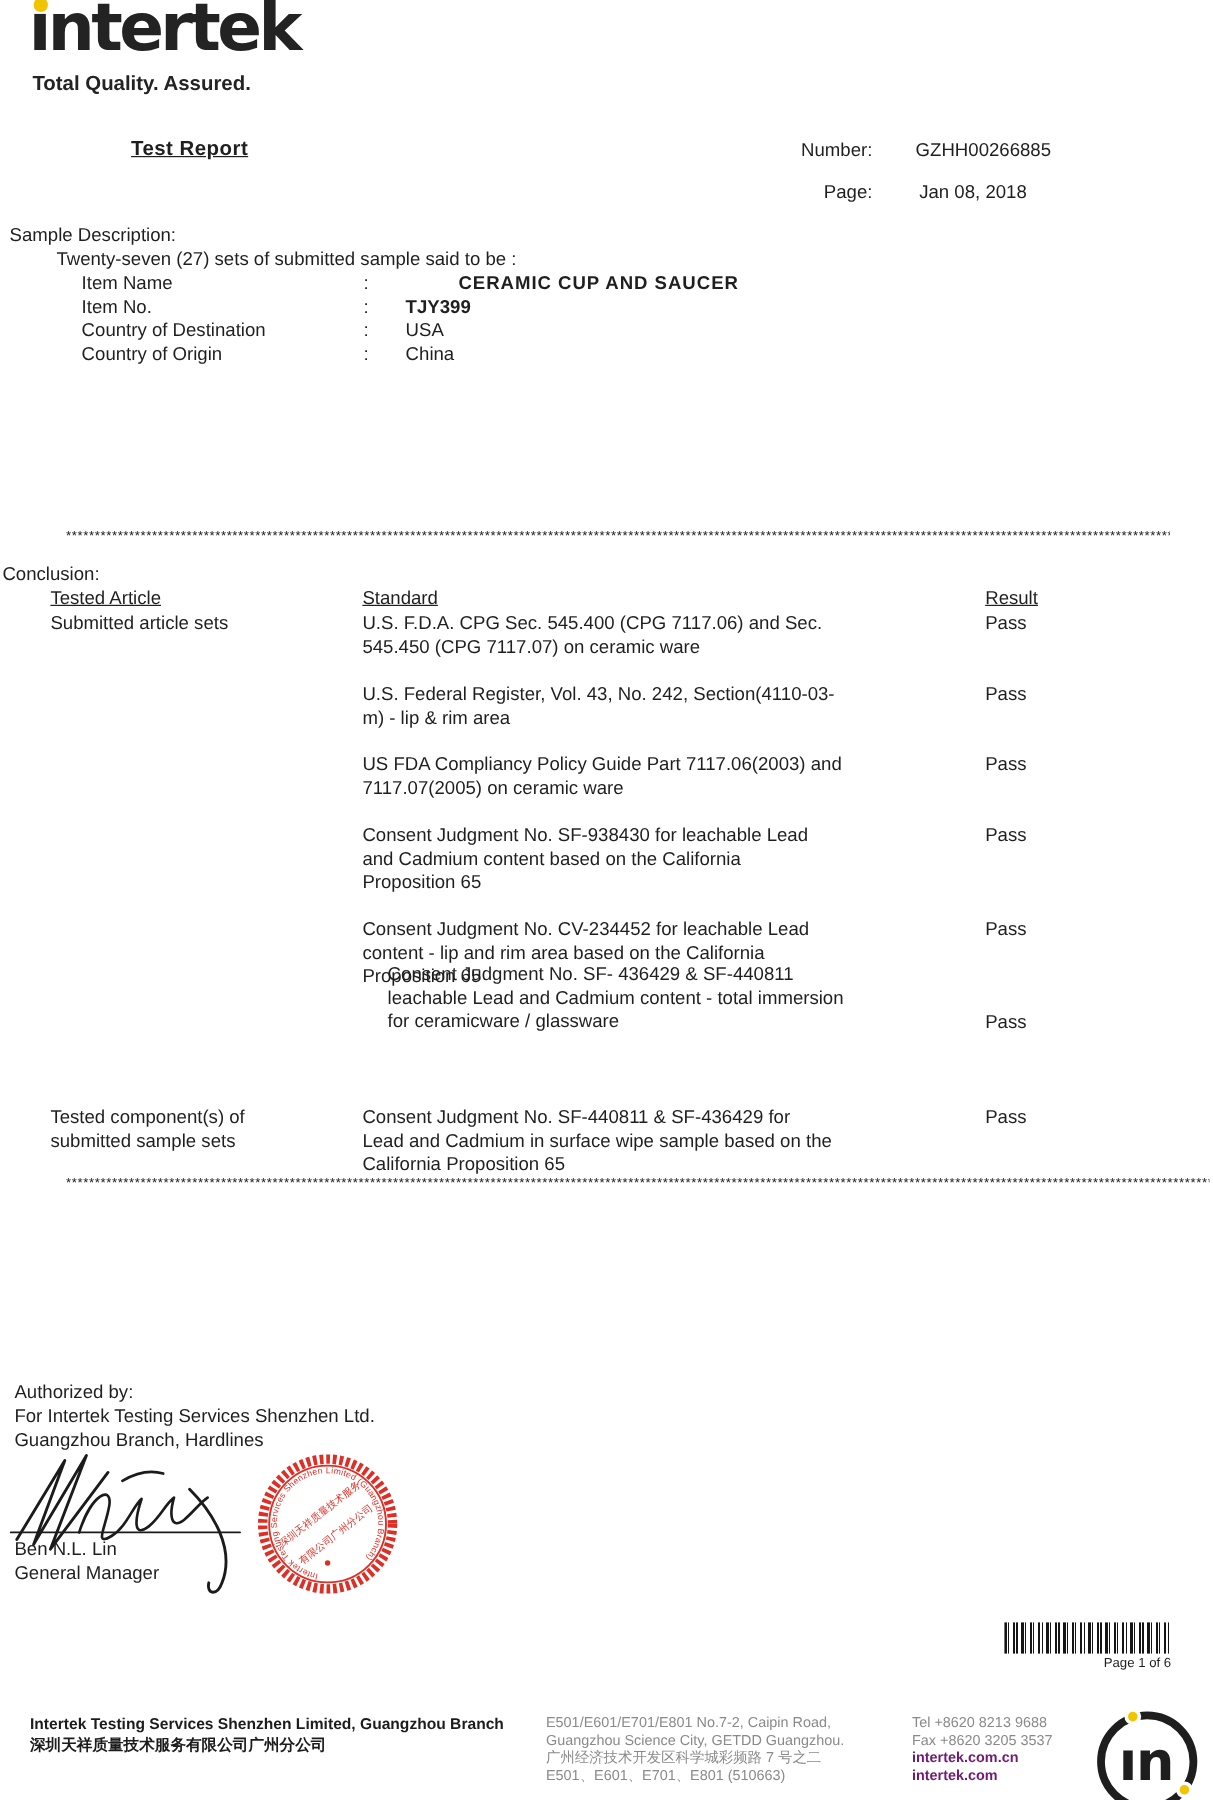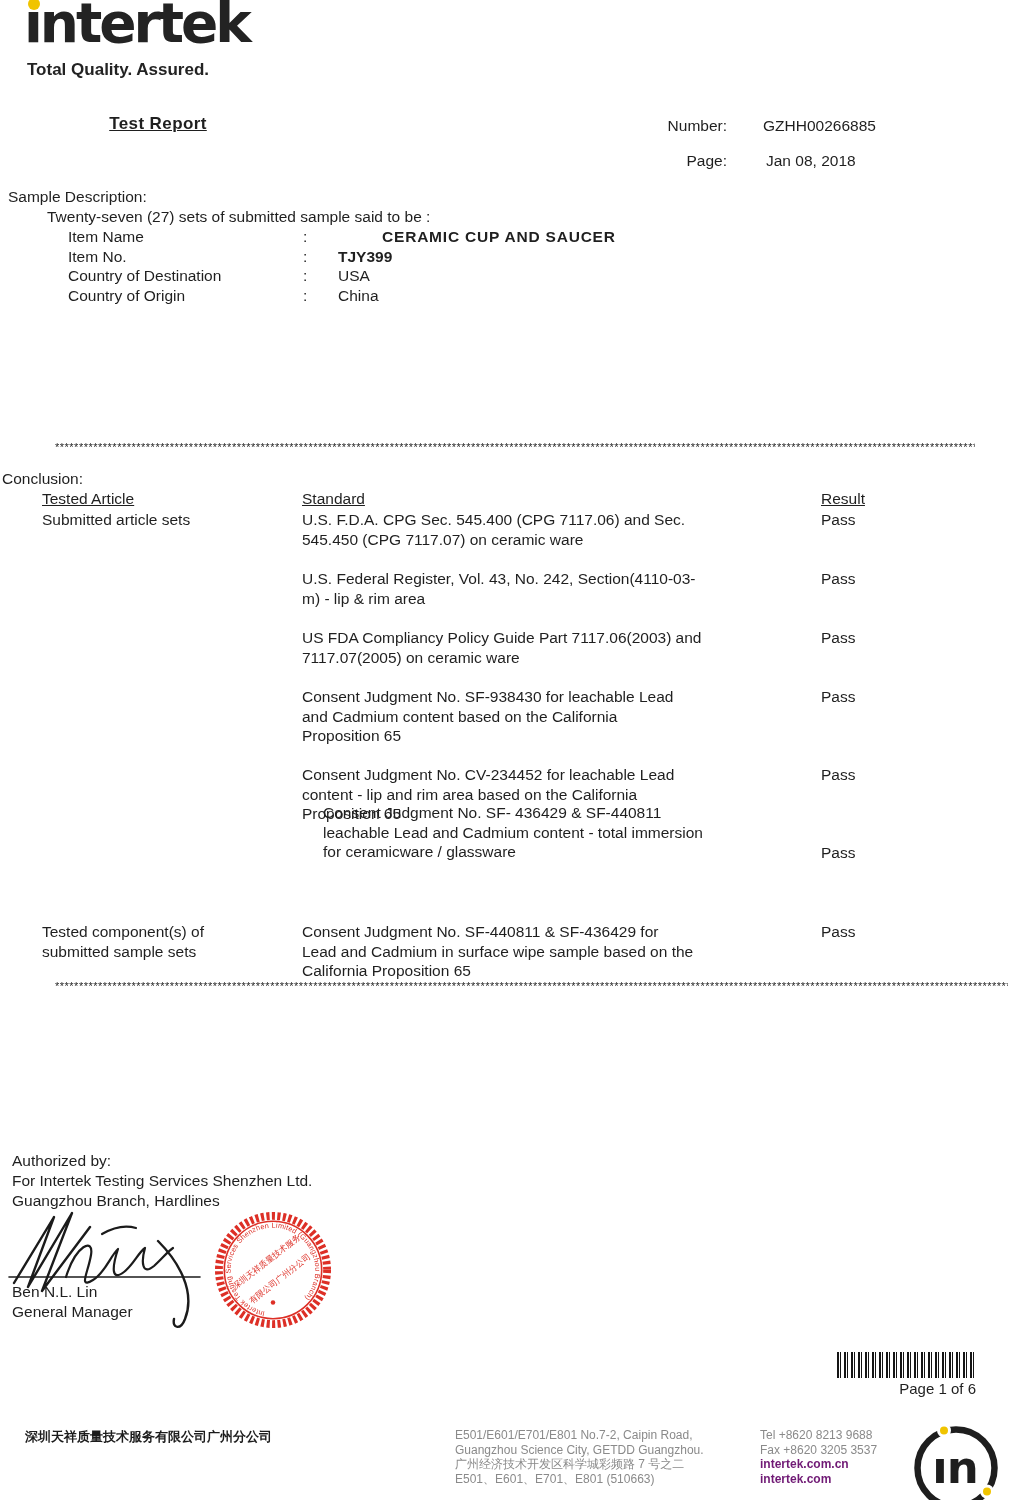--- a/index.html
+++ b/index.html
@@ -61,21 +61,21 @@
   .seal-svg { left:214px; top:1211px; }
 
   .barcode {
     left:837px; top:1352px; width:138px; height:26px;
     background:repeating-linear-gradient(90deg,
       #151515 0 2px, #ffffff 2px 3px,
       #151515 3px 4px, #ffffff 4px 7px,
       #151515 7px 9px, #ffffff 9px 10px,
       #151515 10px 11px, #ffffff 11px 14px);
   }
-  .page-num { left:820px; top:1380px; width:156px; text-align:right; font-size:15px; }
+  .page-num { left:820px; top:1380px; width:156px; text-align:right; font-size:11px; }
 
   .f-left { left:25px; top:1428px; font-size:13px; font-weight:bold; line-height:17px; color:#1c1c1c; }
   .f-mid { left:455px; top:1428px; font-size:12px; line-height:14.5px; color:#8a8a8a; }
   .f-right { left:760px; top:1428px; font-size:12px; line-height:14.5px; color:#8a8a8a; }
   .f-right .web { color:#701a75; font-weight:bold; }
   .f-logo { left:906px; top:1420px; }
 </style>
 </head>
 <body>
 
@@ -184,20 +184,21 @@
   </text>
   <text x="60" y="52" text-anchor="middle" font-size="8.5" fill="#DD2F26" transform="rotate(-38 60 60)">深圳天祥质量技术服务</text>
   <text x="60" y="74" text-anchor="middle" font-size="8.5" fill="#DD2F26" transform="rotate(-38 60 60)">有限公司广州分公司</text>
   <circle cx="60" cy="93" r="2.3" fill="#DD2F26"></circle>
 </svg>
 
 <div class="abs barcode"></div>
 <div class="abs page-num">Page 1 of 6</div>
 
 <div class="abs f-left">
+  <div>Intertek Testing Services Shenzhen Limited, Guangzhou Branch</div>
   <div>深圳天祥质量技术服务有限公司广州分公司</div>
 </div>
 
 <div class="abs f-mid">
   <div>E501/E601/E701/E801 No.7-2, Caipin Road,</div>
   <div>Guangzhou Science City, GETDD Guangzhou.</div>
   <div>广州经济技术开发区科学城彩频路 7 号之二</div>
   <div>E501、E601、E701、E801 (510663)</div>
 </div>
 

